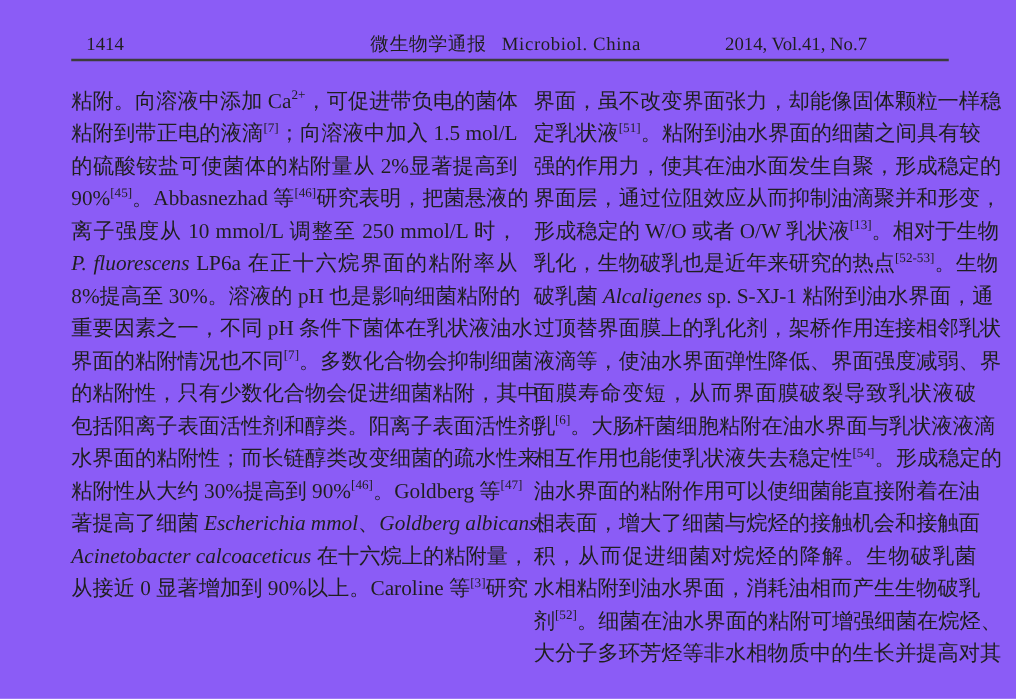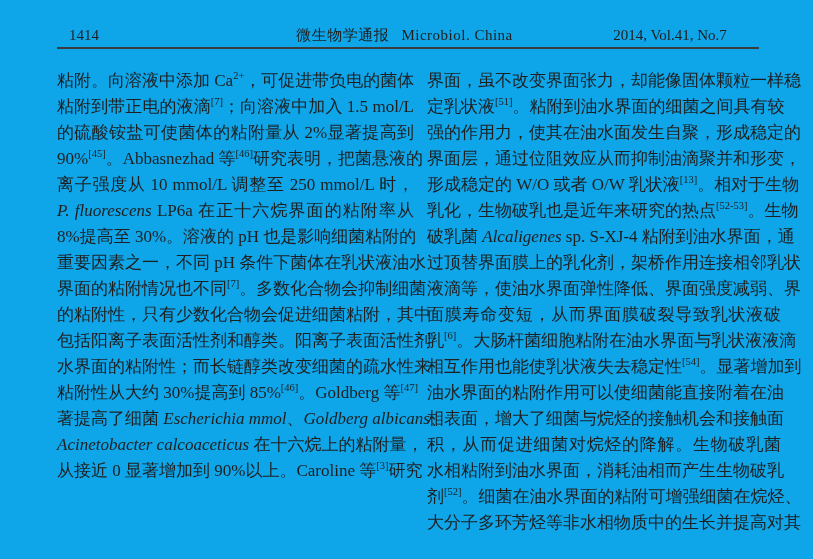--- a/index.html
+++ b/index.html
@@ -4,30 +4,30 @@
 <style>
   html,body{margin:0;padding:0;}
   body{
     width:813px;height:559px;
     background:#fdfdfd;
     font-family:"Liberation Serif","DejaVu Serif",serif;
     color:#1f1f1f;
     overflow:hidden;
     position:relative;
   }
-  .page{position:absolute;inset:0;background:#0ea5e9;}
+  .page{position:absolute;inset:0;background:#8b5cf6;}
   .header{
     position:absolute;top:26px;left:57px;width:703px;
     display:flex;align-items:baseline;
     font-size:15px;
   }
   .header .left{width:160px;text-align:left;padding-left:12px;}
   .header .center{flex:1;text-align:center;letter-spacing:0.5px;font-family:Liberation Serif, serif;}
   .header .center .en{margin-left:8px;}
-  .header .right{width:180px;text-align:center;}
+  .header .right{width:180px;text-align:left;}
   .header-rule{
     position:absolute;top:47px;left:57px;width:702px;height:2px;
     background:#3c3c3c;
   }
   .column{
     position:absolute;top:68px;
     font-size:17px;
   }
   .column.left{left:57px;width:357px;}
   .column.right{left:427px;width:354px;}
@@ -67,38 +67,38 @@
       <div class="line"><span>的硫酸铵盐可使菌体的粘附量从 2%显著提高到</span></div>
       <div class="line"><span>90%</span><sup>[45]</sup><span>。Abbasnezhad 等</span><sup>[46]</sup><span>研究表明，把菌悬液的</span></div>
       <div class="line"><span>离子强度从 10 mmol/L 调整至 250 mmol/L 时，</span></div>
       <div class="line"><span class="it">P. fluorescens</span><span> LP6a 在正十六烷界面的粘附率从</span></div>
       <div class="line"><span>8%提高至 30%。溶液的 pH 也是影响细菌粘附的</span></div>
       <div class="line"><span>重要因素之一，不同 pH 条件下菌体在乳状液油水</span></div>
       <div class="line"><span>界面的粘附情况也不同</span><sup>[7]</sup><span>。多数化合物会抑制细菌</span></div>
       <div class="line"><span>的粘附性，只有少数化合物会促进细菌粘附，其中</span></div>
       <div class="line"><span>包括阳离子表面活性剂和醇类。阳离子表面活性剂</span></div>
       <div class="line"><span>水界面的粘附性；而长链醇类改变细菌的疏水性来</span></div>
-      <div class="line"><span>粘附性从大约 30%提高到 85%</span><sup>[46]</sup><span>。Goldberg 等</span><sup>[47]</sup></div>
+      <div class="line"><span>粘附性从大约 30%提高到 90%</span><sup>[46]</sup><span>。Goldberg 等</span><sup>[47]</sup></div>
       <div class="line"><span>著提高了细菌 </span><span class="it">Escherichia mmol</span><span>、</span><span class="it">Goldberg albicans</span><span>、</span></div>
       <div class="line"><span class="it">Acinetobacter calcoaceticus</span><span> 在十六烷上的粘附量，</span></div>
       <div class="line"><span>从接近 0 显著增加到 90%以上。Caroline 等</span><sup>[3]</sup><span>研究</span></div>
     </div>
   <div class="column right">
       <div class="line"><span>界面，虽不改变界面张力，却能像固体颗粒一样稳</span></div>
       <div class="line"><span>定乳状液</span><sup>[51]</sup><span>。粘附到油水界面的细菌之间具有较</span></div>
       <div class="line"><span>强的作用力，使其在油水面发生自聚，形成稳定的</span></div>
       <div class="line"><span>界面层，通过位阻效应从而抑制油滴聚并和形变，</span></div>
       <div class="line"><span>形成稳定的 W/O 或者 O/W 乳状液</span><sup>[13]</sup><span>。相对于生物</span></div>
       <div class="line"><span>乳化，生物破乳也是近年来研究的热点</span><sup>[52-53]</sup><span>。生物</span></div>
-      <div class="line"><span>破乳菌 </span><span class="it">Alcaligenes</span><span> sp. S-XJ-4 粘附到油水界面，通</span></div>
+      <div class="line"><span>破乳菌 </span><span class="it">Alcaligenes</span><span> sp. S-XJ-1 粘附到油水界面，通</span></div>
       <div class="line"><span>过顶替界面膜上的乳化剂，架桥作用连接相邻乳状</span></div>
       <div class="line"><span>液滴等，使油水界面弹性降低、界面强度减弱、界</span></div>
       <div class="line"><span>面膜寿命变短，从而界面膜破裂导致乳状液破</span></div>
       <div class="line"><span>乳</span><sup>[6]</sup><span>。大肠杆菌细胞粘附在油水界面与乳状液液滴</span></div>
-      <div class="line"><span>相互作用也能使乳状液失去稳定性</span><sup>[54]</sup><span>。显著增加到</span></div>
+      <div class="line"><span>相互作用也能使乳状液失去稳定性</span><sup>[54]</sup><span>。形成稳定的</span></div>
       <div class="line"><span>油水界面的粘附作用可以使细菌能直接附着在油</span></div>
       <div class="line"><span>相表面，增大了细菌与烷烃的接触机会和接触面</span></div>
       <div class="line"><span>积，从而促进细菌对烷烃的降解。生物破乳菌</span></div>
       <div class="line"><span>水相粘附到油水界面，消耗油相而产生生物破乳</span></div>
       <div class="line"><span>剂</span><sup>[52]</sup><span>。细菌在油水界面的粘附可增强细菌在烷烃、</span></div>
       <div class="line"><span>大分子多环芳烃等非水相物质中的生长并提高对其</span></div>
     </div>
 
 </div>
 

